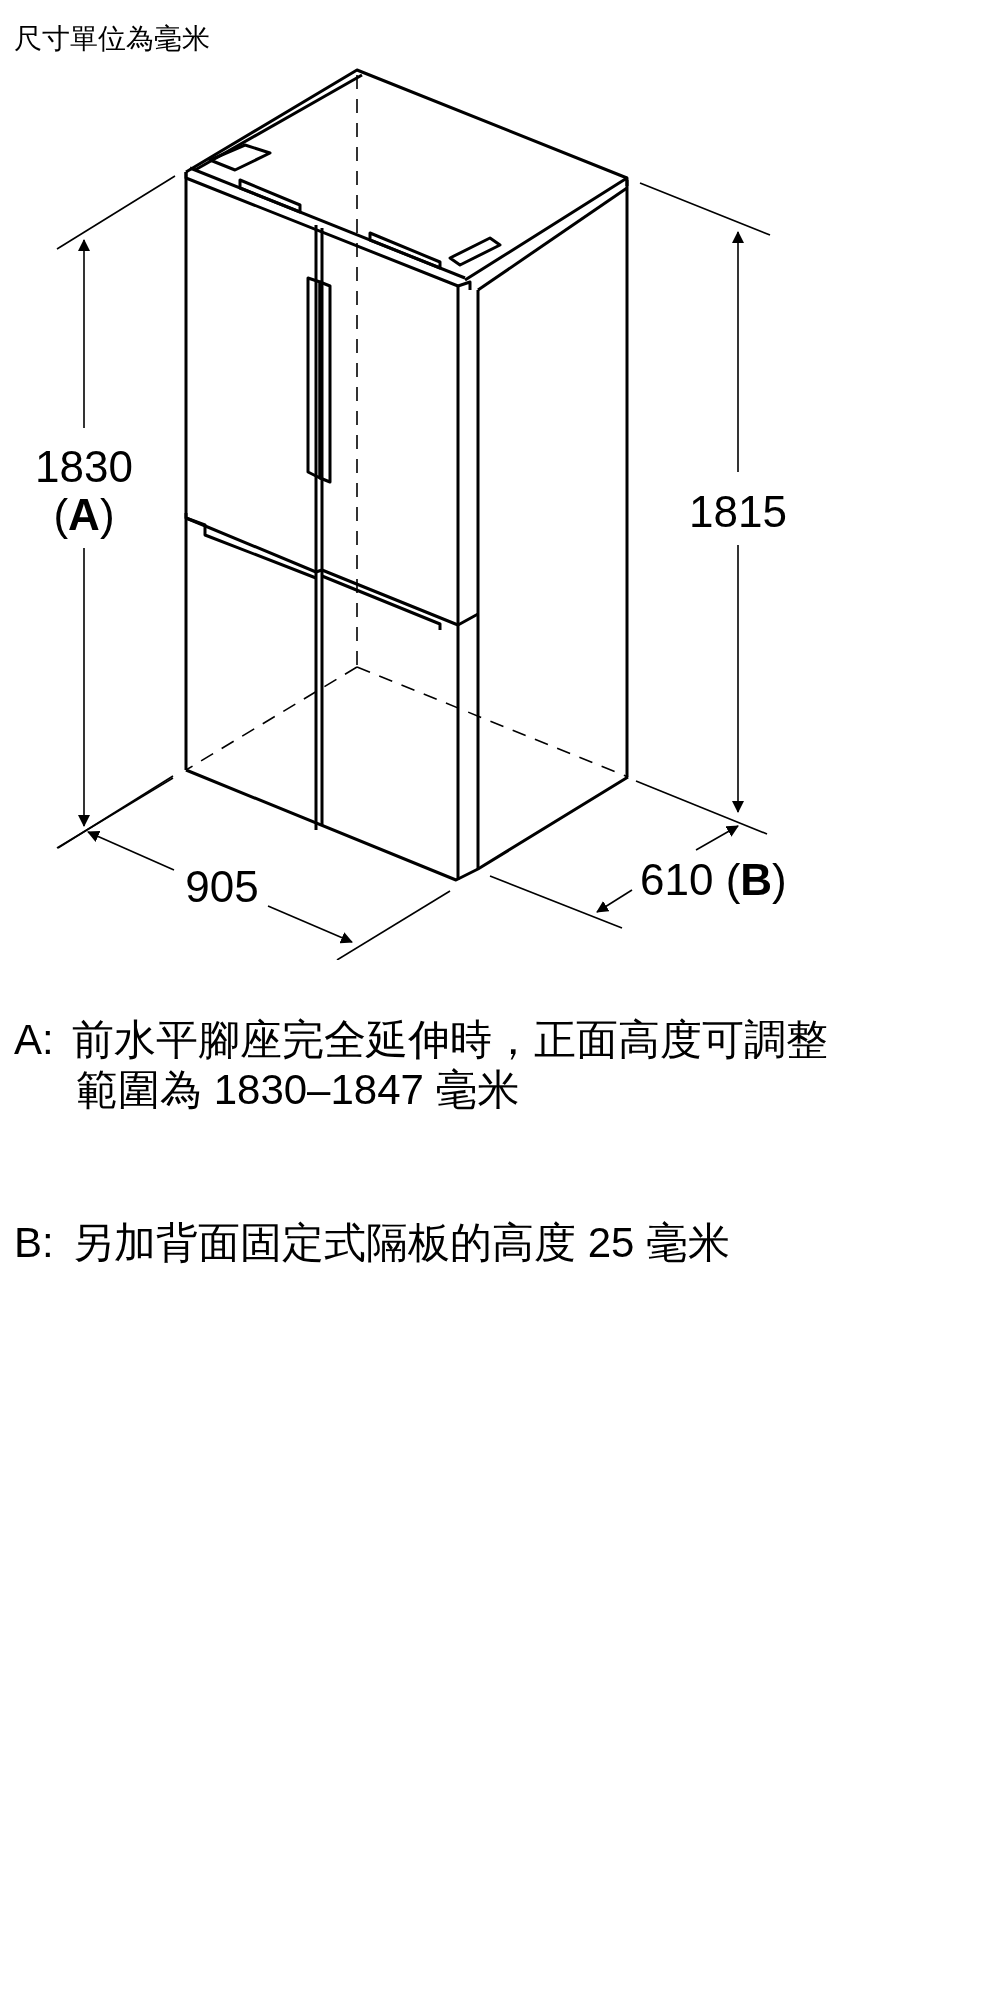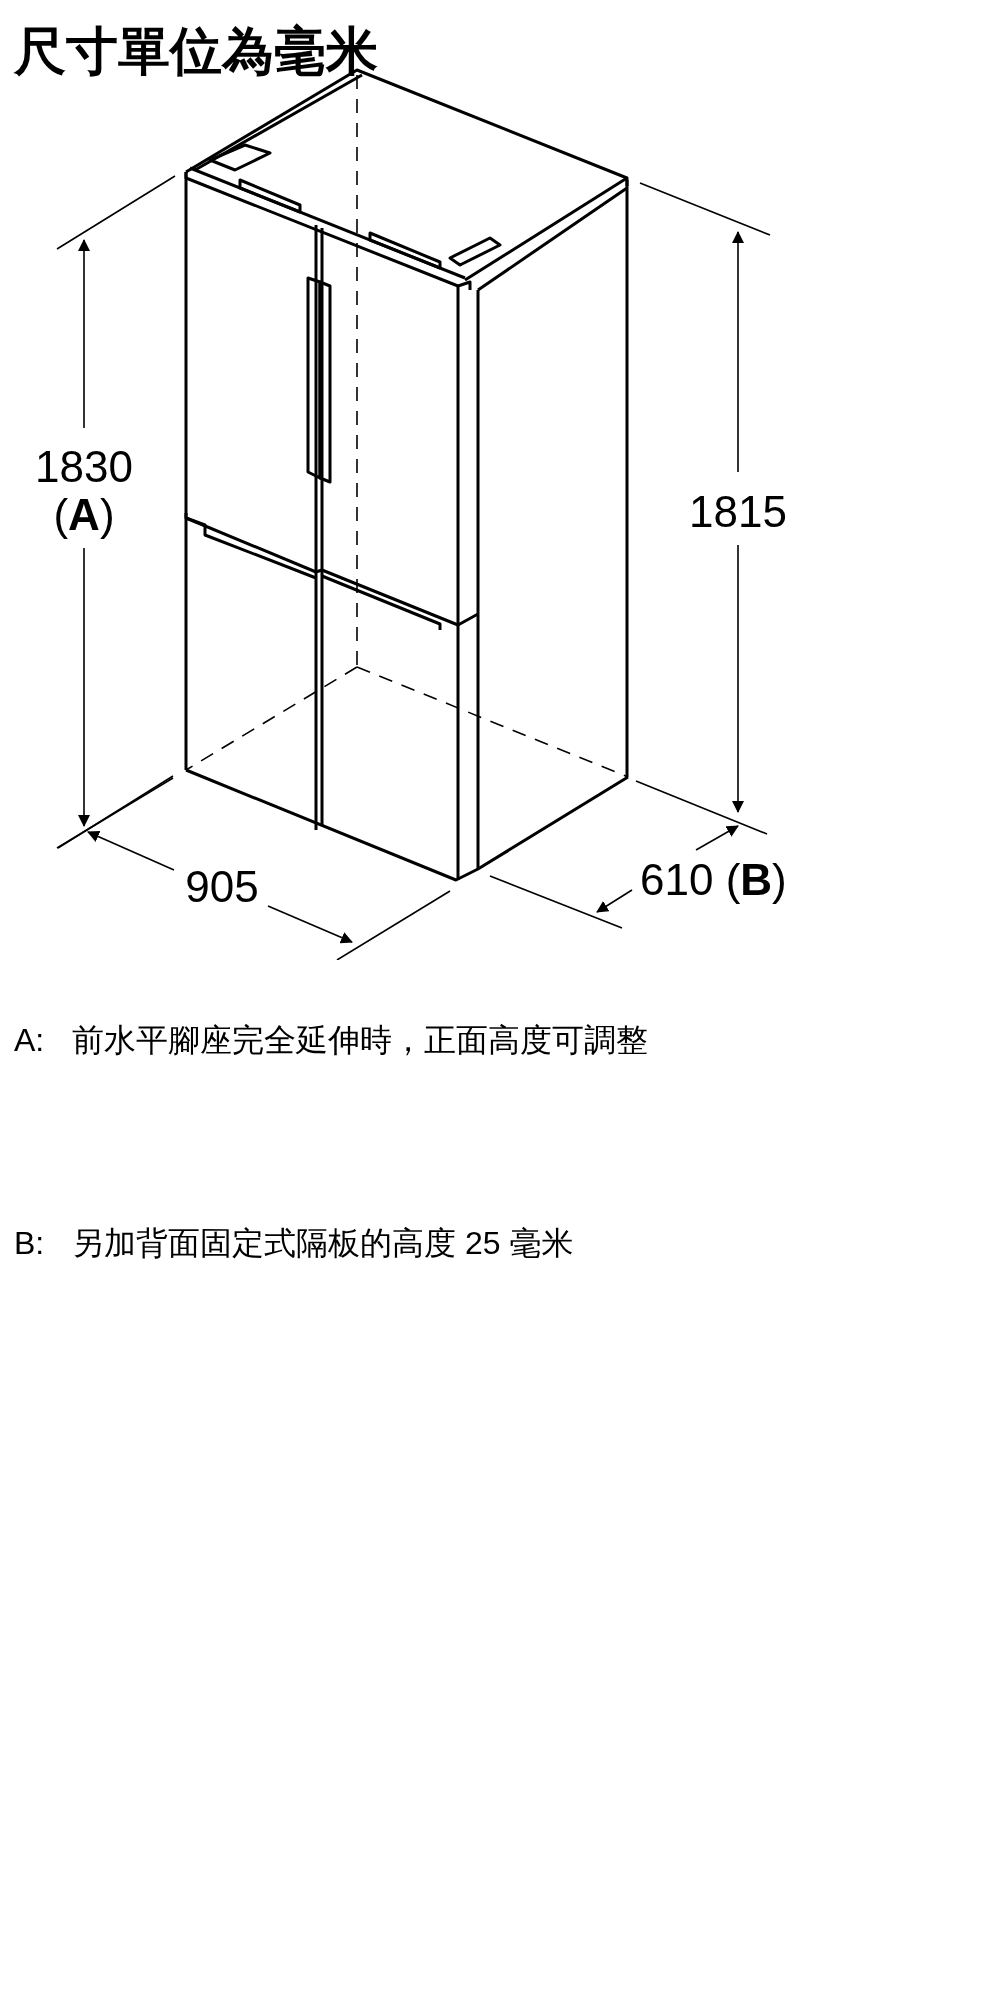--- a/index.html
+++ b/index.html
@@ -1,22 +1,22 @@
 <!DOCTYPE html>
 <html><head>
 <meta charset="utf-8">
 <style>
   html, body { margin:0; padding:0; background:#ffffff; }
   body { width:1000px; height:2000px; position:relative; overflow:hidden;
          font-family:"Liberation Sans","DejaVu Sans",sans-serif; color:#000; }
-  .title { position:absolute; left:14px; top:26px; font-size:52px; line-height:50px;font-weight:bold; }
+  .title { position:absolute; left:14px; top:14px; font-size:28px; line-height:50px; }
   svg.diagram { position:absolute; left:0; top:0; }
   .dim-text { font-family:"Liberation Sans","DejaVu Sans",sans-serif; font-size:44px; fill:#000; }
   .dim-bold { font-weight:bold; }
-  .note { position:absolute; left:14px; font-size:32px; line-height:50px; white-space:nowrap; }
+  .note { position:absolute; left:14px; font-size:42px; line-height:50px; white-space:nowrap; }
   .note .label { display:inline-block; width:58px; }
   .note .line2 { padding-left:62px; display:block; }
 </style>
 </head>
 <body>
 
 <div class="title">尺寸單位為毫米</div>
 
 <svg class="diagram" width="1000" height="960" viewBox="0 0 1000 960">
   <defs>
@@ -95,17 +95,18 @@
   <g stroke="#000" stroke-width="1.6" fill="none">
     <line x1="490" y1="876" x2="622" y2="928"></line>
     <line x1="696" y1="850" x2="738" y2="826" marker-end="url(#arr)"></line>
     <line x1="632" y1="890" x2="597" y2="912" marker-end="url(#arr)"></line>
   </g>
   <text class="dim-text" x="640" y="895"><tspan>610</tspan> (<tspan class="dim-bold">B</tspan>)</text>
 </svg>
 
 <div class="note" style="top:1015px;">
   <span class="label">A:</span><span>前水平腳座完全延伸時，正面高度可調整</span>
+  <span class="line2">範圍為 1830–1847 毫米</span>
 </div>
 
 <div class="note" style="top:1218px;">
   <span class="label">B:</span><span>另加背面固定式隔板的高度 25 毫米</span>
 </div>
 
 </body></html>

